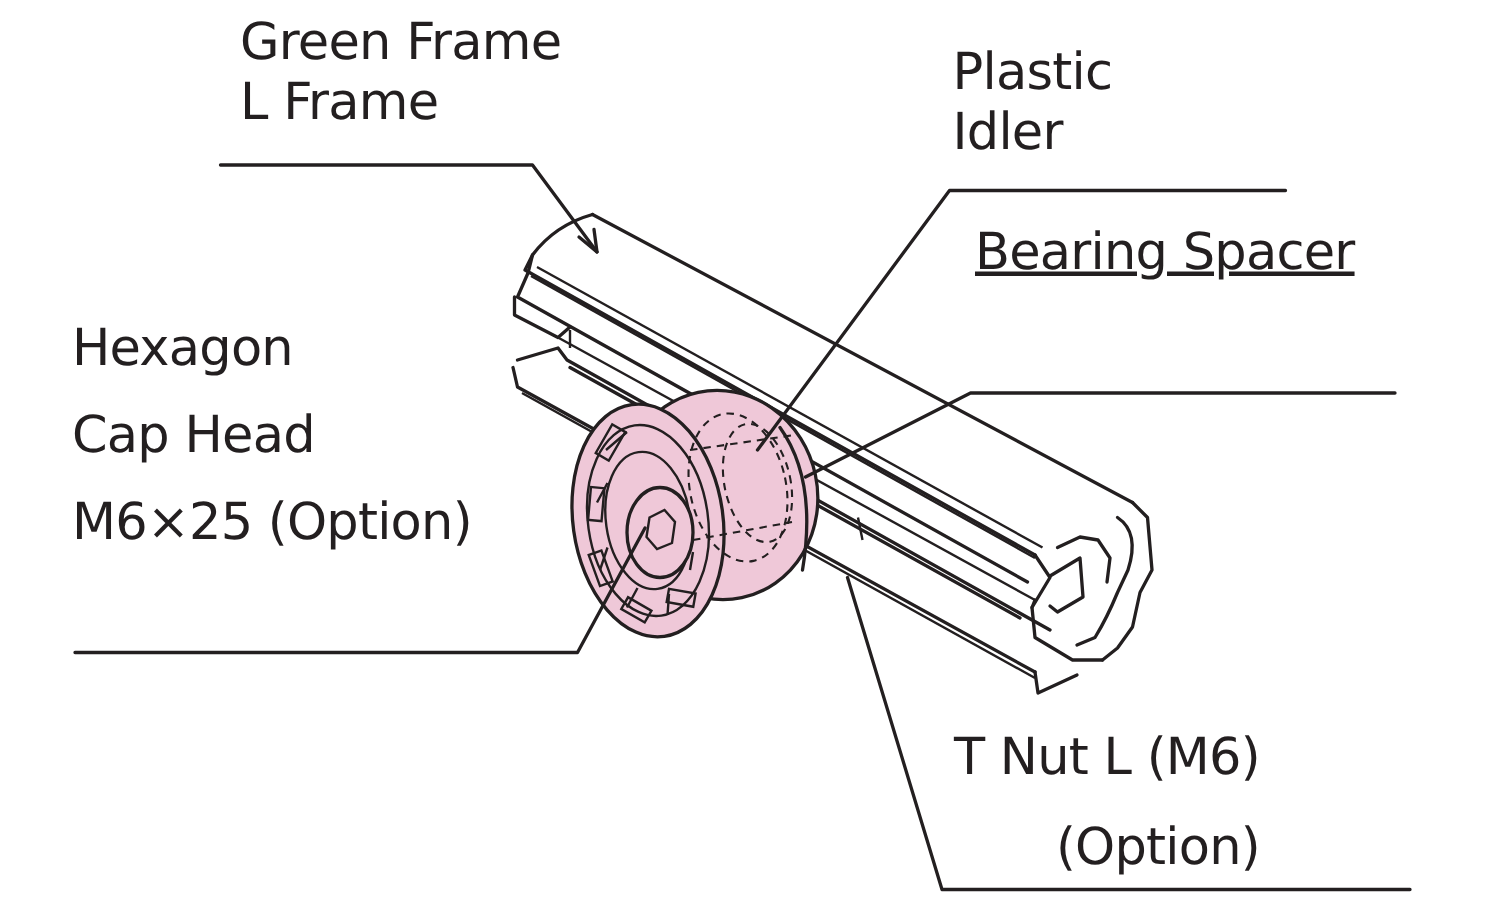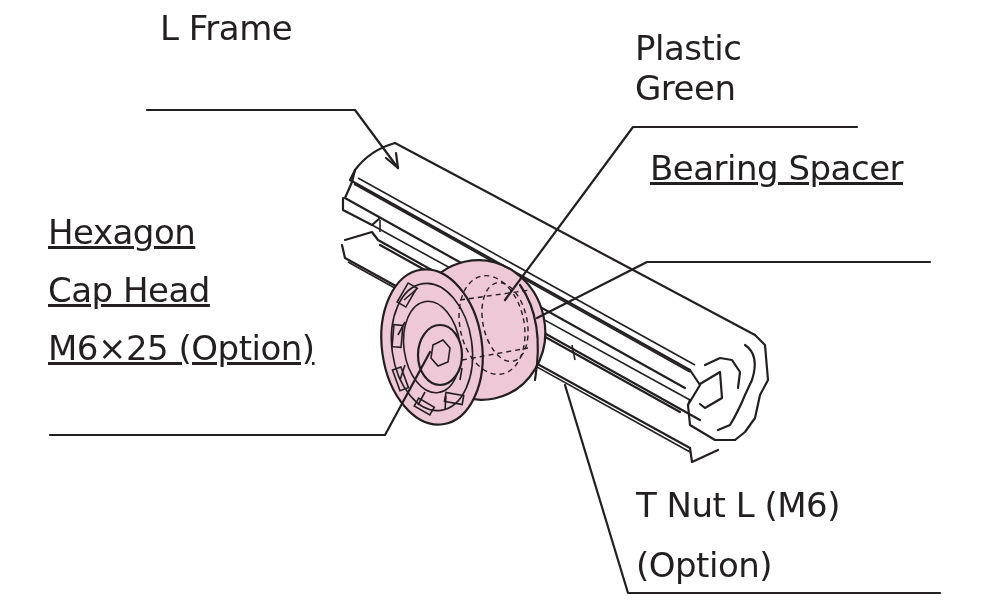--- a/index.html
+++ b/index.html
@@ -83,34 +83,35 @@
 
     <path class="ln" d="M930 262 L647 262 L537 318"></path>
 
     <path class="ln" d="M50 435 L385 435 L430 352"></path>
 
     <path class="ln" d="M940 593 L628 593 L565 385"></path>
   </g>
 </svg>
 
 <div class="lbl" style="left:160px; top:8px;">
+  <span>Green Frame</span>
   <span>L  Frame</span>
 </div>
 
 <div class="lbl" style="left:635px; top:28px;">
   <span>Plastic</span>
-  <span>Green</span>
+  <span>Idler</span>
 </div>
 
 <div class="lbl" style="left:650px; top:148px;text-decoration:underline;">
   <span>Bearing Spacer</span>
 </div>
 
-<div class="lbl" style="left:48px; top:203px; line-height:58px;text-decoration:underline;">
+<div class="lbl" style="left:48px; top:203px; line-height:58px;">
   <span>Hexagon</span>
   <span>Cap Head</span>
   <span>M6×25  (Option)</span>
 </div>
 
-<div class="lbl" style="left:636px; top:475px; line-height:60px;">
+<div class="lbl" style="left:636px; top:475px; line-height:60px;text-align:right;">
   <span>T Nut L (M6)</span>
   <span>(Option)</span>
 </div>
 
 </body></html>

